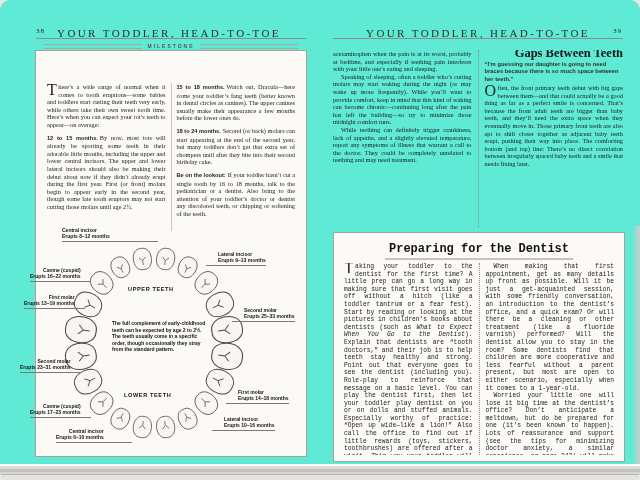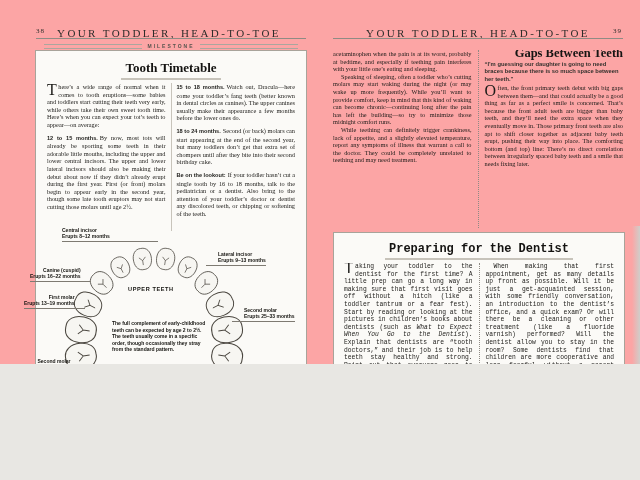--- a/index.html
+++ b/index.html
@@ -1,17 +1,17 @@
 <!DOCTYPE html>
 <html><head>
 <meta charset="utf-8">
 <style>
   html,body{margin:0;padding:0;background:#e8e7e3;}
-  .canvas{position:relative;width:640px;height:364px;background:#fca5a5;overflow:hidden;
-          font-family:"Liberation Serif",serif;color:#1c1b18;}
+  .canvas{position:relative;width:640px;height:480px;background:#5eead4;overflow:hidden;
+          font-family:"Liberation Serif",serif;color:#1c1b18;border-radius:10px;}
   .page{position:absolute;top:0;width:320px;height:466px;}
   .page-left{left:0;} .page-right{left:320px;}
 
   
   .runhead{position:absolute;top:27px;left:34px;right:16px;text-align:center;
            font-size:11px;letter-spacing:2.4px;color:#2e2d2a;}
   .pagenum{position:absolute;top:27px;font-size:7px;letter-spacing:1px;color:#2e2d2a;}
   .pn-l{left:36px;} .pn-r{right:18px;}
   .headrule{position:absolute;top:38px;height:1px;background:#8f8b84;}
   .hr-l{left:36px;right:14px;} .hr-r{left:13px;right:17px;}
@@ -76,23 +76,20 @@
 
   <div class="page page-left">
     <div class="pagenum pn-l">38</div>
     <div class="runhead">YOUR TODDLER, HEAD-TO-TOE</div>
     <div class="headrule hr-l"></div>
 
     <div class="fbox ms-box">
       <div class="tab">
         <span>MILESTONE</span>
       </div>
-      <h1 class="boxtitle">
-        <span>Tooth Timetable</span>
-      </h1>
 
       <div class="cols ms-cols bodytxt">
         <div class="col">
           <p><span class="dropcap">T</span><span>here’s a wide range of normal when it comes to tooth eruptions—some babies and toddlers start cutting their teeth very early, while others take their own sweet tooth time. Here’s when you can expect your tot’s teeth to appear—on average:</span></p>
           <p class="entry">
             <b>12 to 15 months.</b><span>By now, most tots will already be sporting some teeth in their adorable little mouths, including the upper and lower central incisors. The upper and lower lateral incisors should also be making their debut about now if they didn’t already erupt during the first year. First (or front) molars begin to appear early in the second year, though some late tooth eruptors may not start cutting those molars until age 2½.</span></p>
         </div>
         <div class="vdiv-solid"></div>
         <div class="col">
           <p class="entry" style="margin-top:0">

